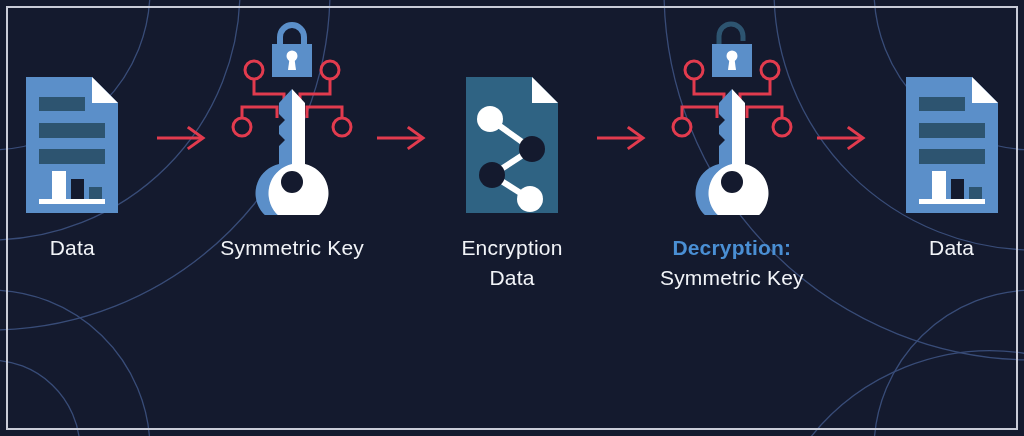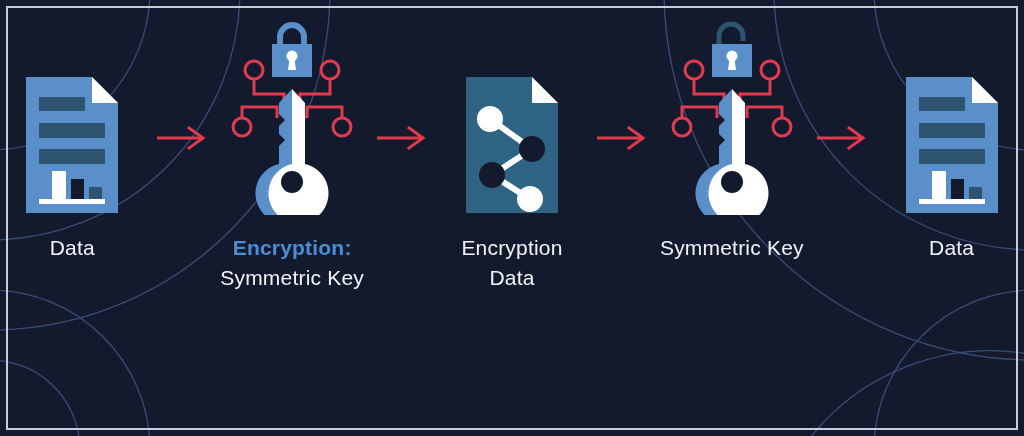--- a/index.html
+++ b/index.html
@@ -157,21 +157,20 @@
           </g>
 
           <path d="M65 79 L52 93 V104 L58 110 L52 116 V124 L58 130 L52 136 V154
                    A30 30 0 1 0 65 154 Z" fill="#5b8fc9"></path>
 
           <path d="M65 79 L78 93 V154 A30 30 0 1 1 65 154 Z" fill="#ffffff"></path>
           <circle cx="65" cy="172" r="11" fill="#141a2e"></circle>
         </svg>
       </div>
       <div class="caption">
-        <div class="accent">Encryption:</div>
         <div>Symmetric Key</div>
       </div>
     </div>
 
     <div class="arrow">
       <svg width="52" height="26" viewBox="0 0 52 26" fill="none">
         <path d="M1 13 H45" stroke="#e23b4e" stroke-width="3"></path>
         <path d="M33 3 L47 13 L33 23" stroke="#e23b4e" stroke-width="3" fill="none" stroke-linecap="square" stroke-linejoin="miter"></path>
       </svg>
     </div>
@@ -226,20 +225,21 @@
             <circle cx="115" cy="117" r="9"></circle>
             <path d="M115 108 V97 H80 V108"></path>
           </g>
           <path d="M65 79 L52 93 V104 L58 110 L52 116 V124 L58 130 L52 136 V154
                    A30 30 0 1 0 65 154 Z" fill="#5b8fc9"></path>
           <path d="M65 79 L78 93 V154 A30 30 0 1 1 65 154 Z" fill="#ffffff"></path>
           <circle cx="65" cy="172" r="11" fill="#141a2e"></circle>
         </svg>
       </div>
       <div class="caption">
+        <div class="accent">Decryption:</div>
         <div>Symmetric Key</div>
       </div>
     </div>
 
     <div class="arrow">
       <svg width="52" height="26" viewBox="0 0 52 26" fill="none">
         <path d="M1 13 H45" stroke="#e23b4e" stroke-width="3"></path>
         <path d="M33 3 L47 13 L33 23" stroke="#e23b4e" stroke-width="3" fill="none" stroke-linecap="square" stroke-linejoin="miter"></path>
       </svg>
     </div>

